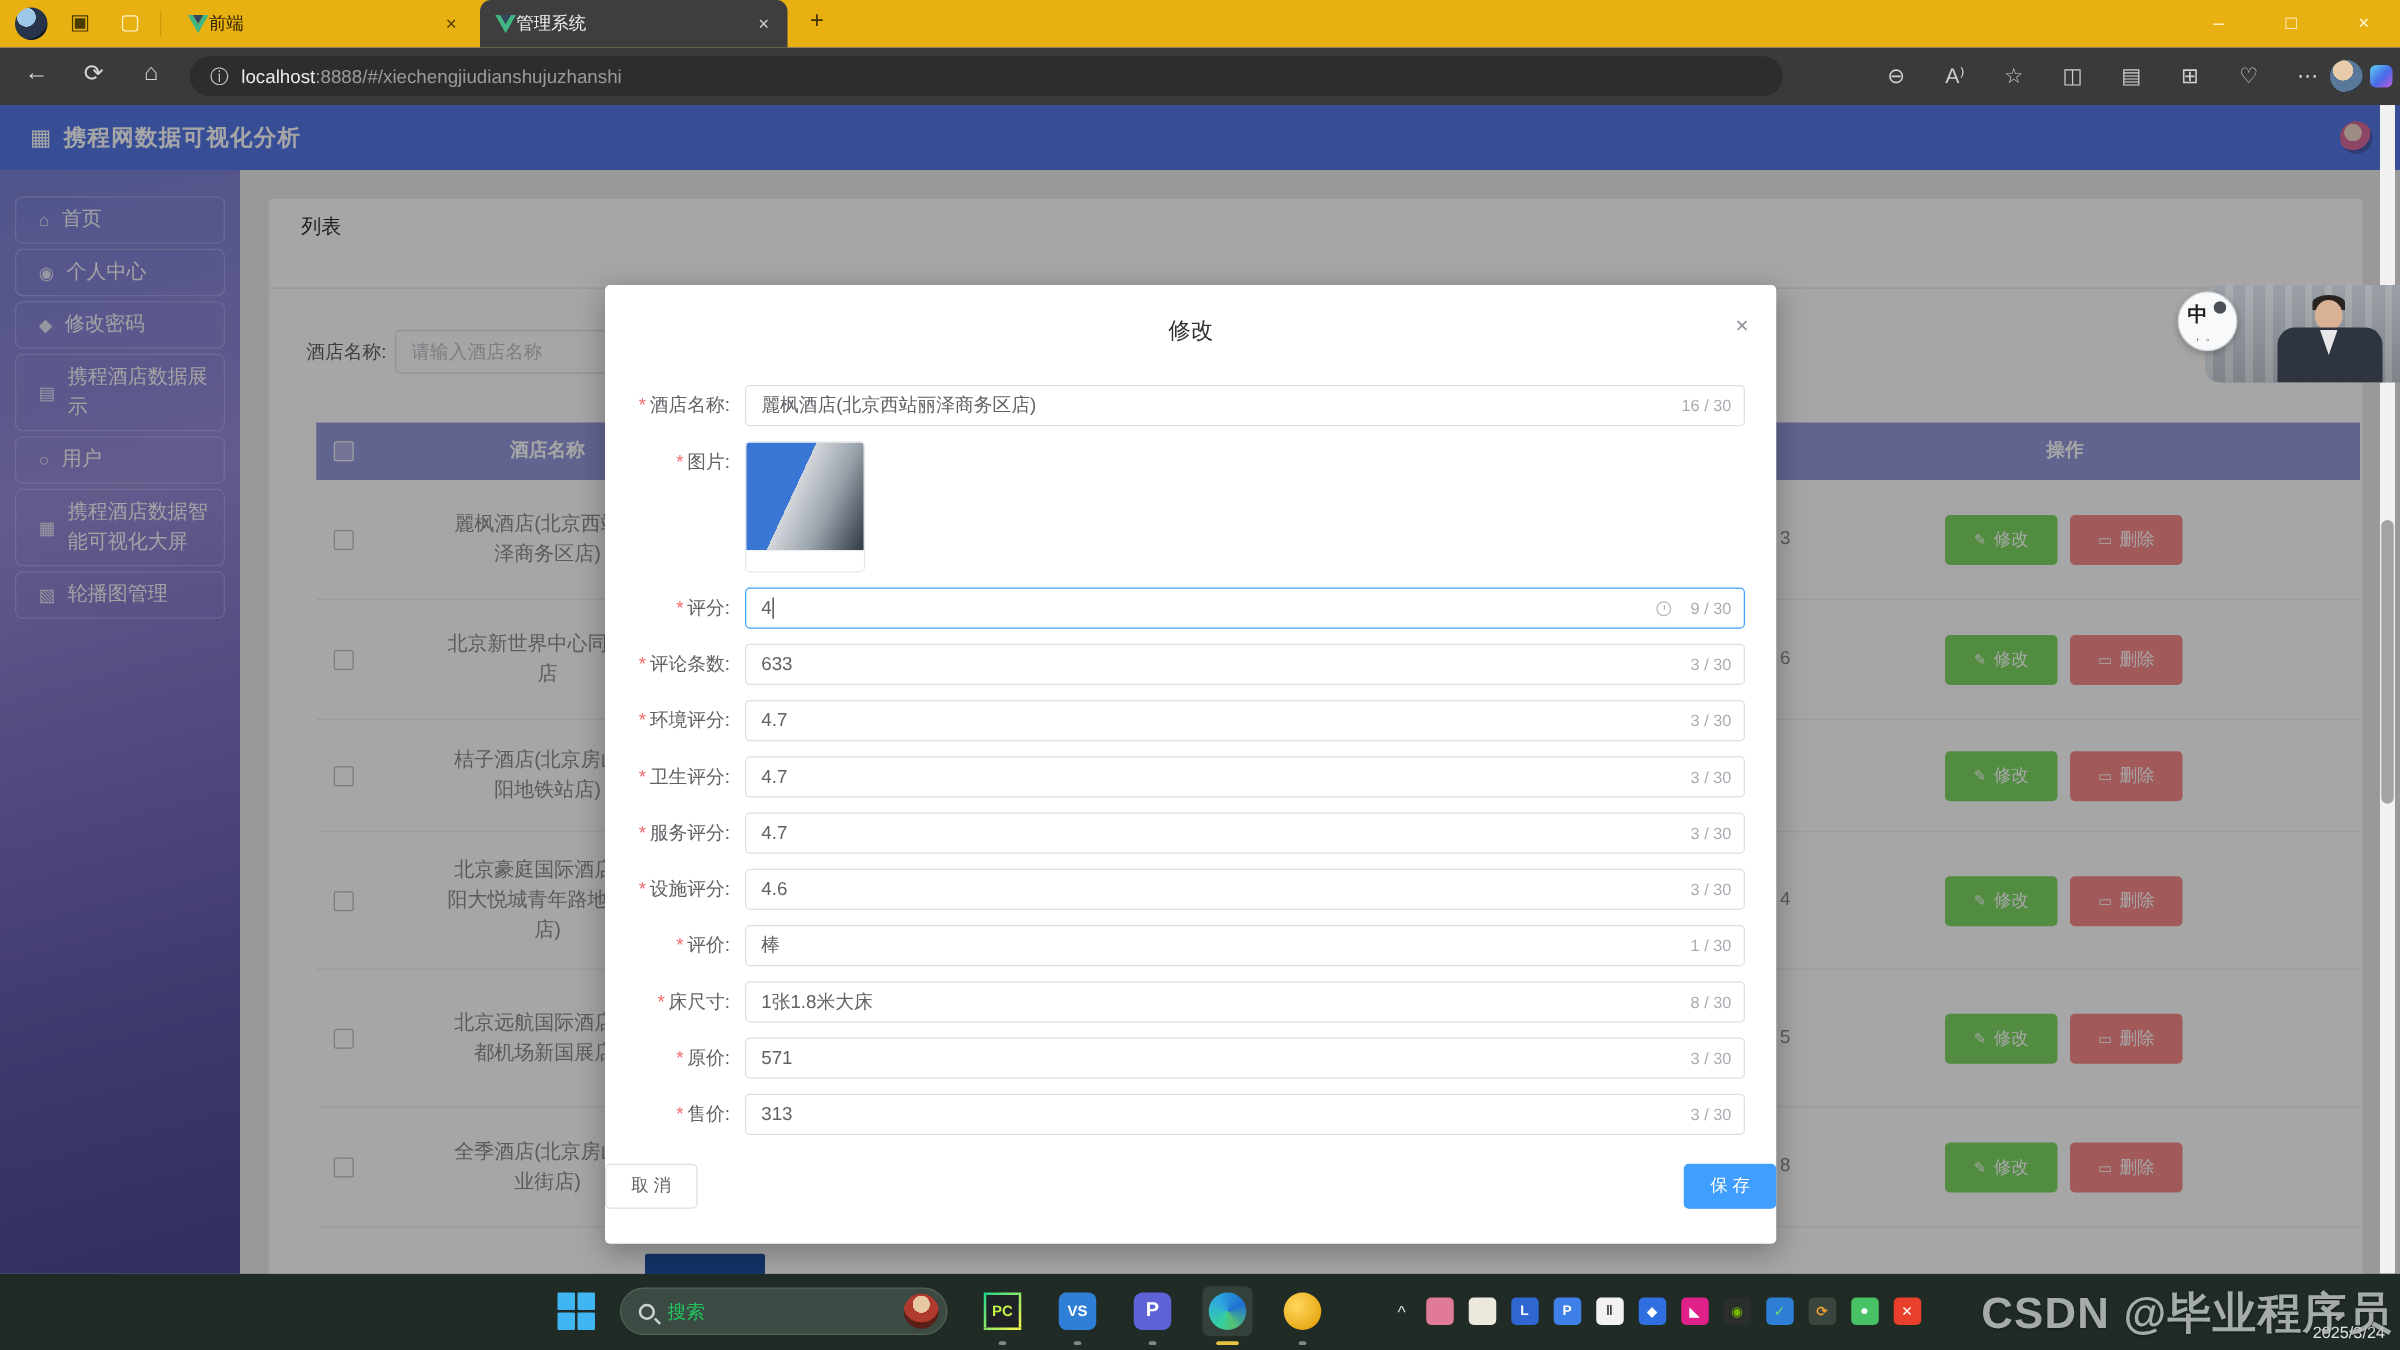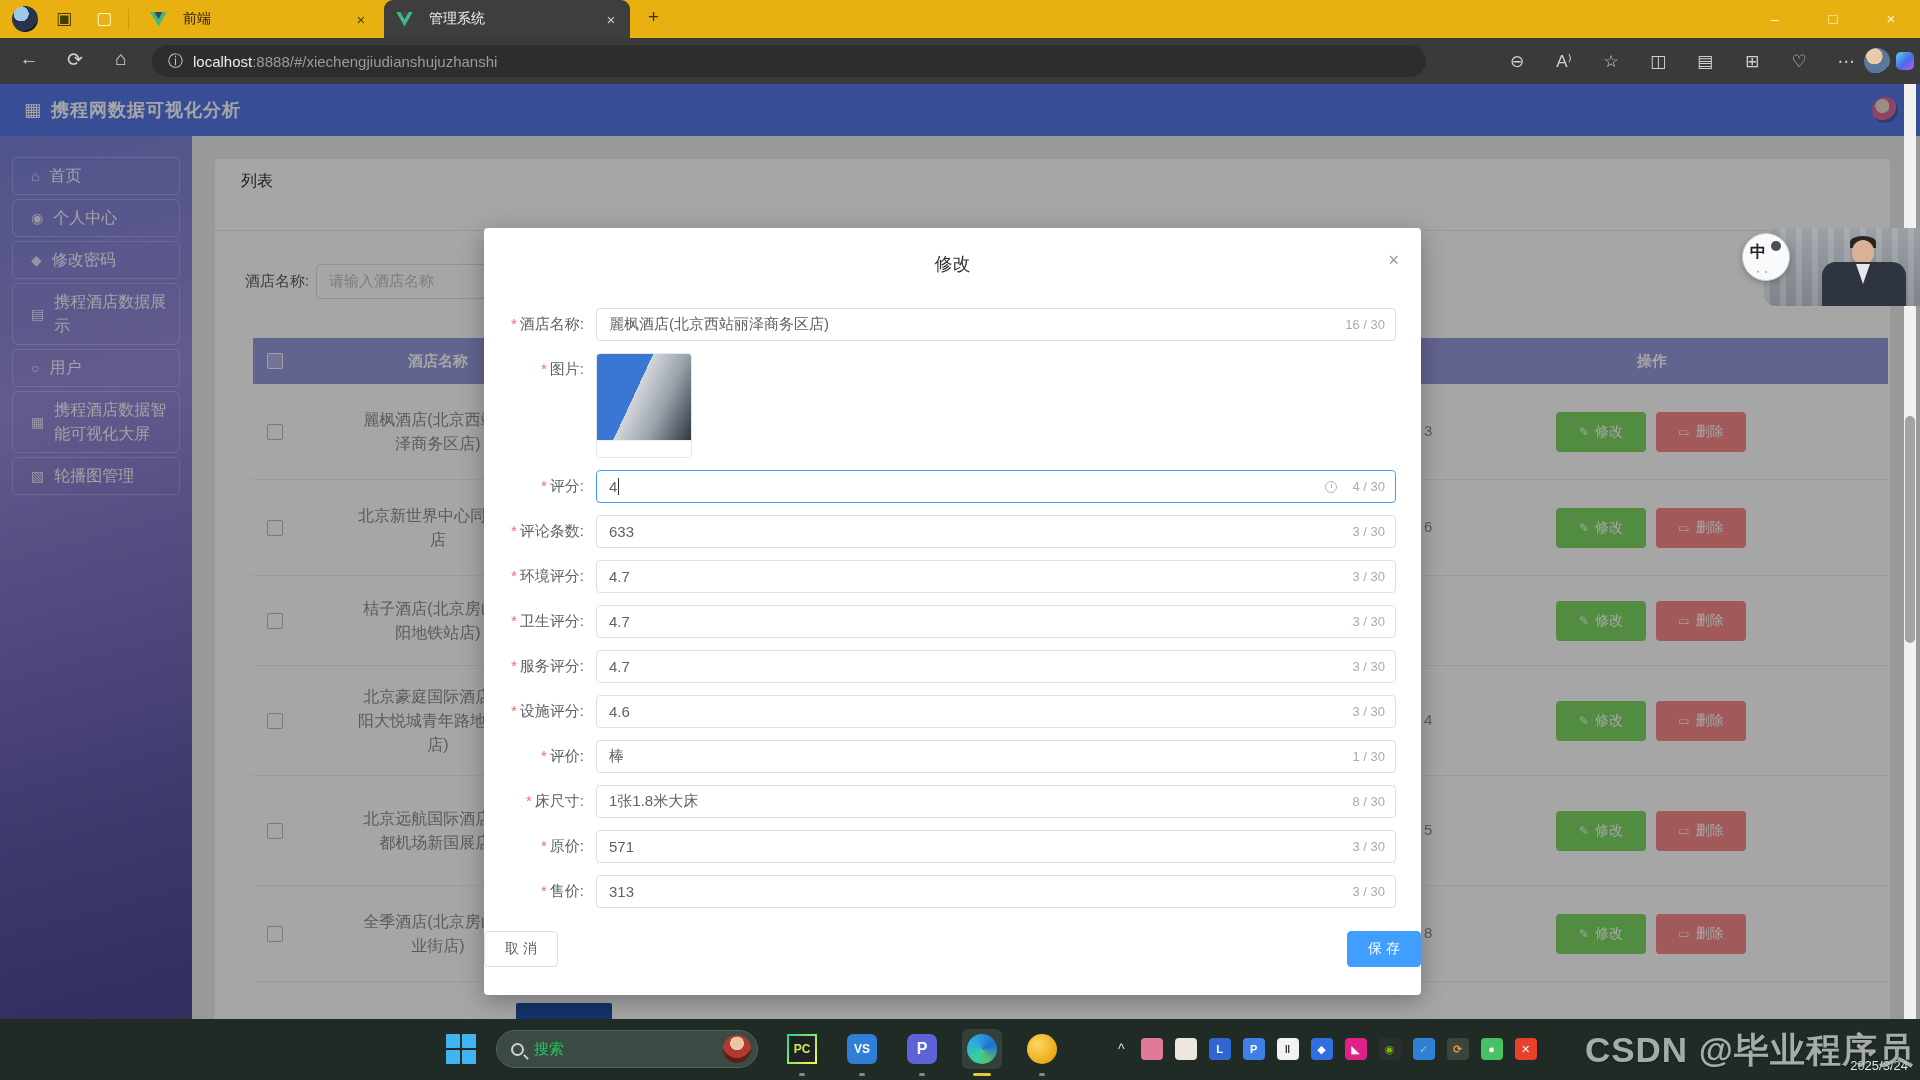--- a/index.html
+++ b/index.html
@@ -6,21 +6,21 @@
   html,body { background:#000; }
   body { font-family:"Liberation Sans","DejaVu Sans",sans-serif; }
   .screen { position:relative; width:1920px; height:1080px; overflow:hidden; background:#ebebeb; }
 
   
   .tabstrip { position:absolute; left:0; top:0; width:1920px; height:38px; background:#e9b012; z-index:40; }
   .profile-avatar { position:absolute; left:12px; top:6px; width:26px; height:26px; border-radius:50%;
     background:radial-gradient(circle at 35% 30%,#9ec8e8 0 30%,#27344a 31% 70%,#101826 71%); }
   .strip-icon { position:absolute; top:8px; font-size:17px; color:#4a3b00; width:24px; text-align:center; cursor:default; }
   .strip-sep { position:absolute; left:128px; top:9px; width:1px; height:20px; background:#c99c08; }
-  .tab { position:absolute; top:0; height:38px; display:flex; align-items:center; gap:16px; padding:0 10px 0 12px; }
+  .tab { position:absolute; top:0; height:38px; display:flex; align-items:center; gap:0; padding:0 10px 0 12px; }
   .tab-1 { left:138px; width:242px; }
   .tab-2 { left:384px; width:246px; background:#3e3e3e; border-radius:9px 9px 0 0; }
   .tab-label { font-size:14px; color:#2c2300; flex:1; white-space:nowrap; overflow:hidden; }
   .tab-2 .tab-label { color:#f0f0f0; }
   .tab-close { font-size:15px; color:#4a3b00; width:18px; text-align:center; }
   .tab-2 .tab-close { color:#cfcfcf; }
   .vue-logo { position:relative; width:17px; height:15px; flex:0 0 auto; }
   .vue-logo::before { content:""; position:absolute; inset:0;
     background:#41b883; clip-path:polygon(0 0,50% 100%,100% 0,76% 0,50% 52%,24% 0); }
   .vue-logo::after { content:""; position:absolute; left:24%; top:0; width:52%; height:52%;
@@ -422,21 +422,21 @@
             <div class="upload-foot"></div>
           </div>
         </div>
 
         <div class="field focused">
           <span class="f-label"><span class="req">*</span><span>评分:</span></span>
           <div class="f-input">
             <span class="f-value">4</span>
             <span class="caret"></span>
             <span class="f-clock"></span>
-            <span class="f-counter">4 / 30</span>
+            <span class="f-counter">9 / 30</span>
           </div>
 
         </div>
 
         <div class="field">
           <span class="f-label"><span class="req">*</span><span>评论条数:</span></span>
           <div class="f-input">
             <span class="f-value">633</span>
 
             <span class="f-counter">3 / 30</span>

